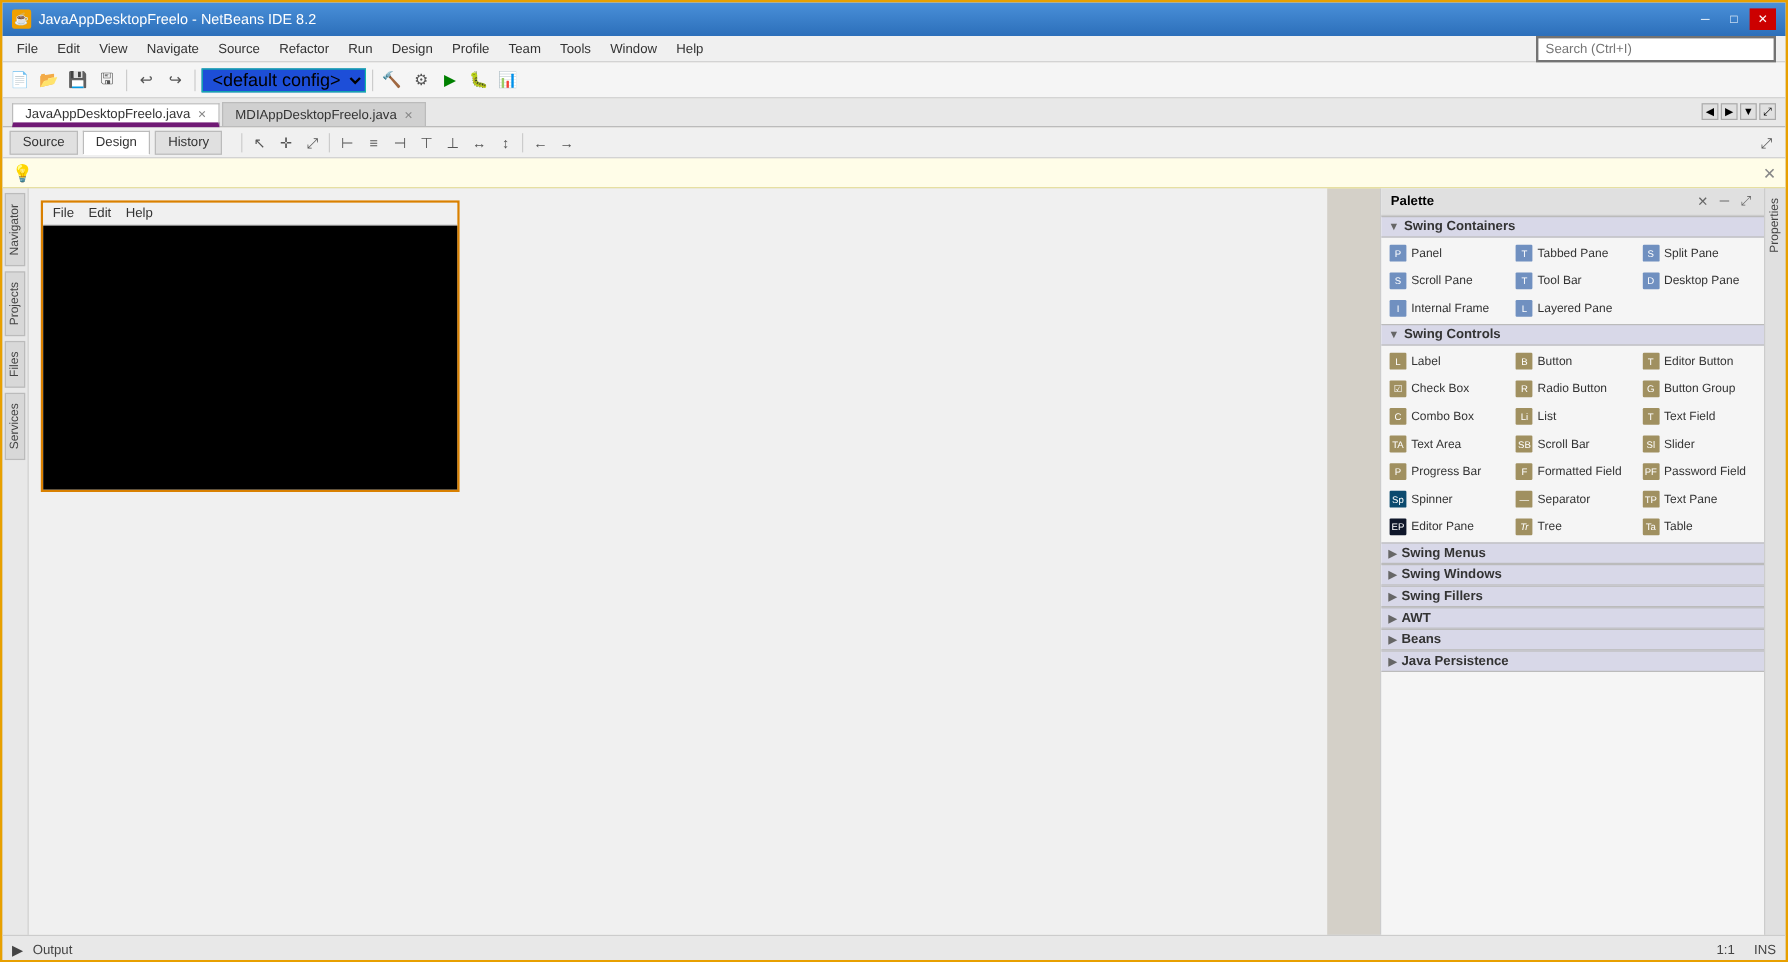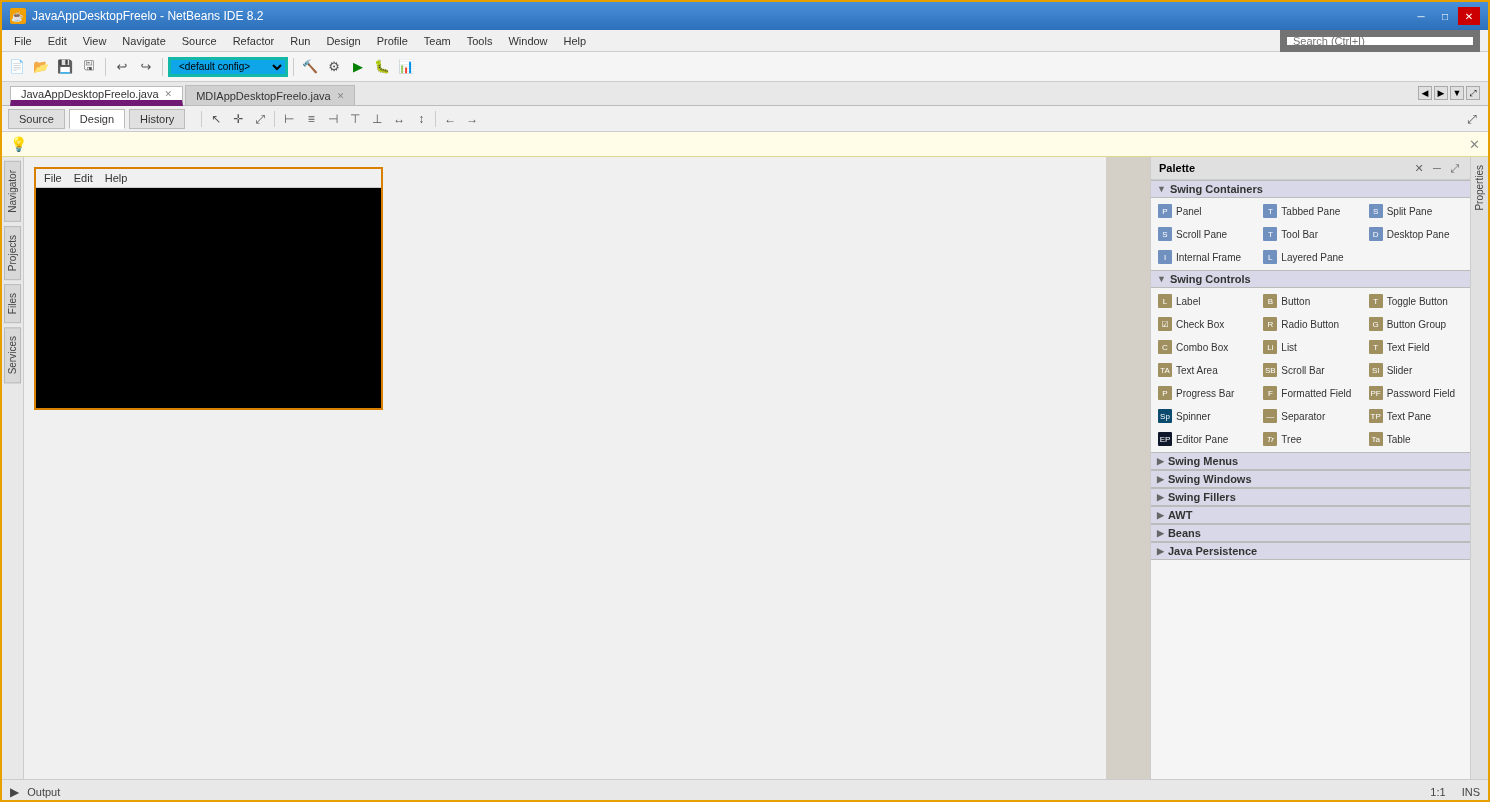--- a/index.html
+++ b/index.html
@@ -96,30 +96,30 @@
       cursor: pointer;
       display: flex;
       align-items: center;
       justify-content: center;
       font-size: 13px;
       color: #555;
     }
     .tb-separator { width: 1px; height: 18px; background: #ccc; margin: 0 3px; }
     .tb-dropdown {
       height: 20px;
-      font-size: 10px;
-      border: 3px solid #14b8a6;
-      background: #0ea5e9;
+      font-size: 15px;
+      border: 1px solid #14b8a6;
+      background: #1d4ed8;
       padding: 0 4px;
       min-width: 120px;
     }
     .tb-search {
       height: 22px;
       font-size: 11px;
-      border: 7px solid #737373;
+      border: 2px solid #737373;
       padding: 4px 6px;
       width: 200px;
       background: white;
       color: #888;
     }
 
     
     .tab-bar {
       background: #e8e8e8;
       height: 24px;
@@ -138,21 +138,21 @@
       font-size: 11px;
       color: #333;
       display: flex;
       align-items: center;
       gap: 6px;
       margin-right: 2px;
       height: 20px;
     }
     .tab.active {
       background: white;
-      border-bottom: 6px solid #701a75;
+      border-bottom: 4px solid #701a75;
       margin-bottom: -1px;
       z-index: 1;
     }
     .tab-close {
       font-size: 9px;
       color: #888;
       cursor: pointer;
     }
     .tab-nav {
       position: absolute;
@@ -583,21 +583,21 @@
         <div class="palette-item">
           <div class="palette-item-icon" style="background:#a09060;">L</div>
           <span>Label</span>
         </div>
         <div class="palette-item">
           <div class="palette-item-icon" style="background:#a09060;">B</div>
           <span>Button</span>
         </div>
         <div class="palette-item">
           <div class="palette-item-icon" style="background:#a09060;">T</div>
-          <span>Toggle Button</span>
+          <span>Editor Button</span>
         </div>
         <div class="palette-item">
           <div class="palette-item-icon" style="background:#a09060;">☑</div>
           <span>Check Box</span>
         </div>
         <div class="palette-item">
           <div class="palette-item-icon" style="background:#a09060;">R</div>
           <span>Radio Button</span>
         </div>
         <div class="palette-item">

